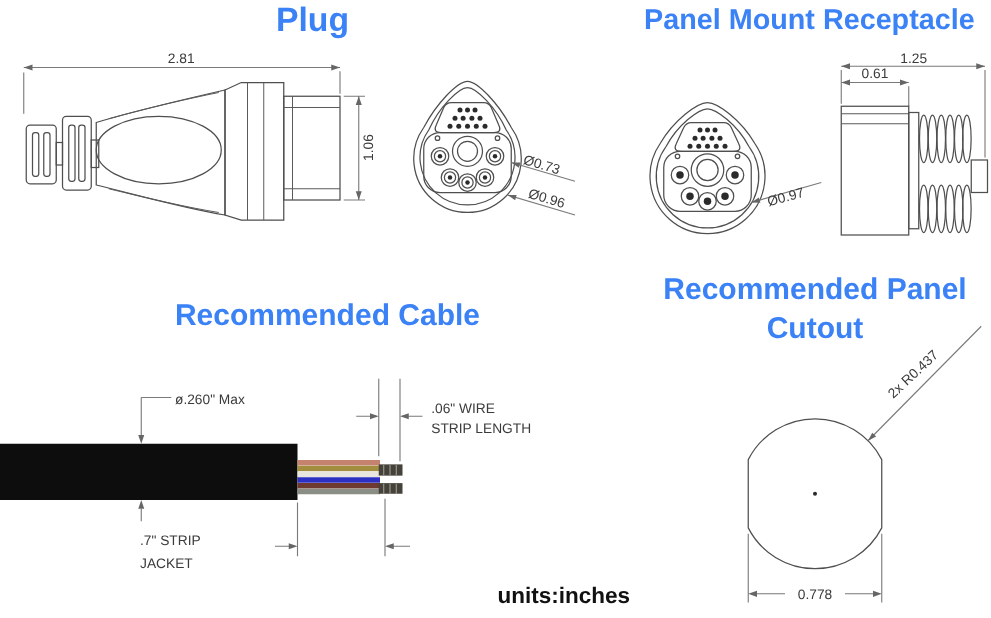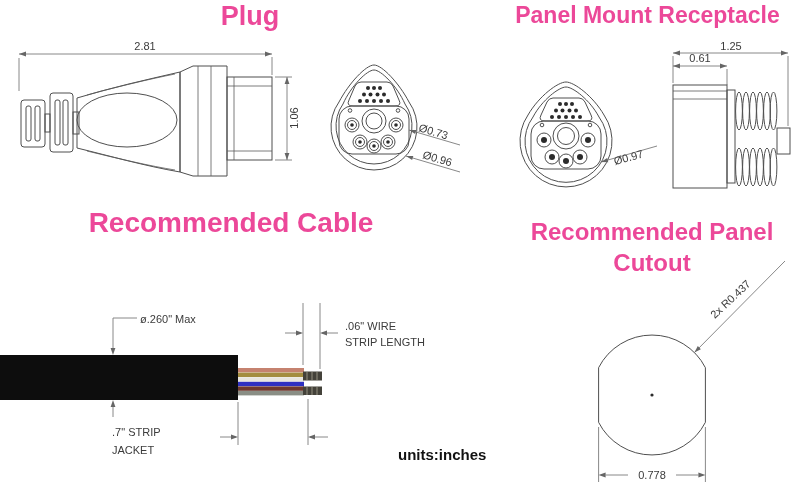--- a/index.html
+++ b/index.html
@@ -1,23 +1,23 @@
 <!DOCTYPE html>
 <html><head>
 <meta charset="utf-8">
 <style>
   html,body{margin:0;padding:0;background:#fff;}
   .canvas{position:relative;width:793px;height:494px;background:#fff;overflow:hidden;
           font-family:"Liberation Sans",sans-serif;}
-  .title{position:absolute;color:#ec4899;font-weight:bold;text-align:center;}
+  .title{position:absolute;color:#3b82f6;font-weight:bold;text-align:center;}
   .t-plug{left:170px;top:1px;width:160px;font-size:27px;}
   .t-recep{left:500px;top:2px;width:295px;font-size:23px;}
-  .t-cable{left:78px;top:206px;width:306px;font-size:28px;line-height:33px;}
+  .t-cable{left:78px;top:236px;width:306px;font-size:24px;line-height:33px;text-align:right;}
   .t-cutout{left:500px;top:216px;width:304px;font-size:24px;line-height:31px;}
-  .units{position:absolute;left:398px;top:446px;font-size:15px;font-weight:bold;color:#111;}
+  .units{position:absolute;left:398px;top:466px;font-size:18px;font-weight:bold;color:#111;}
   svg.drw{position:absolute;}
   .ln, .ln *{stroke:#4f4f4f;stroke-width:1;fill:none;}
   .ln2{stroke:#5a5a5a;stroke-width:0.8;fill:none;}
   .dim, .dim path{stroke:#7a7a7a;stroke-width:0.9;fill:none;}
   .dim text{stroke:none;fill:#3b3b3b;font-size:11px;}
   .ah{fill:#666;stroke:none;}
   .pins circle{fill:#2b2b2b;stroke:none;}
   .dot{fill:#2b2b2b;stroke:none;}
 </style>
 </head>

